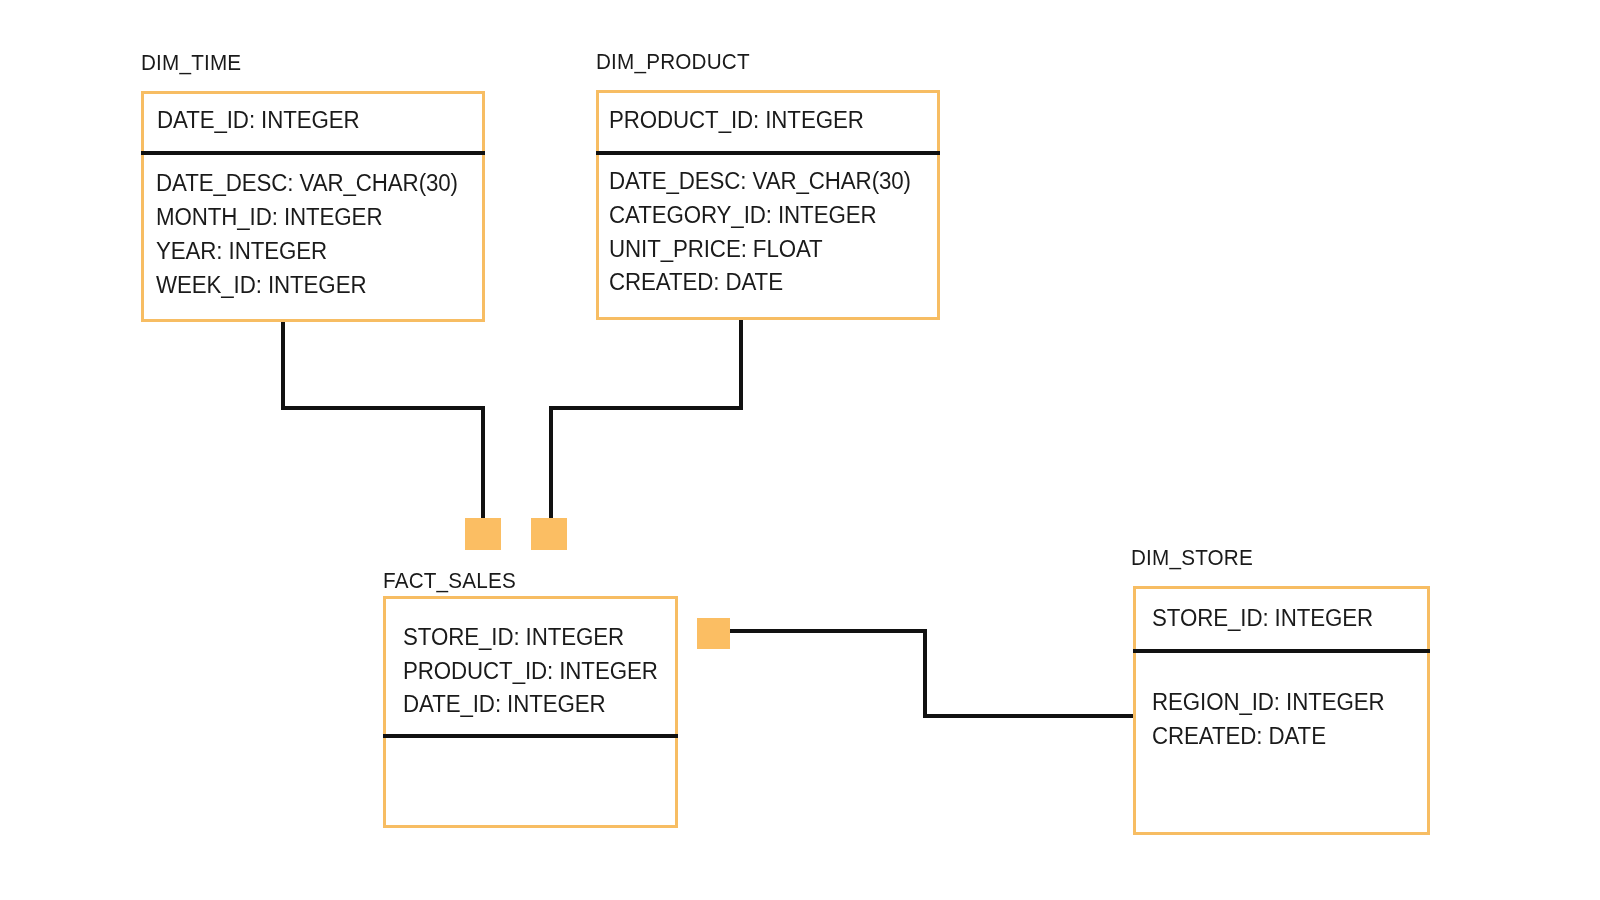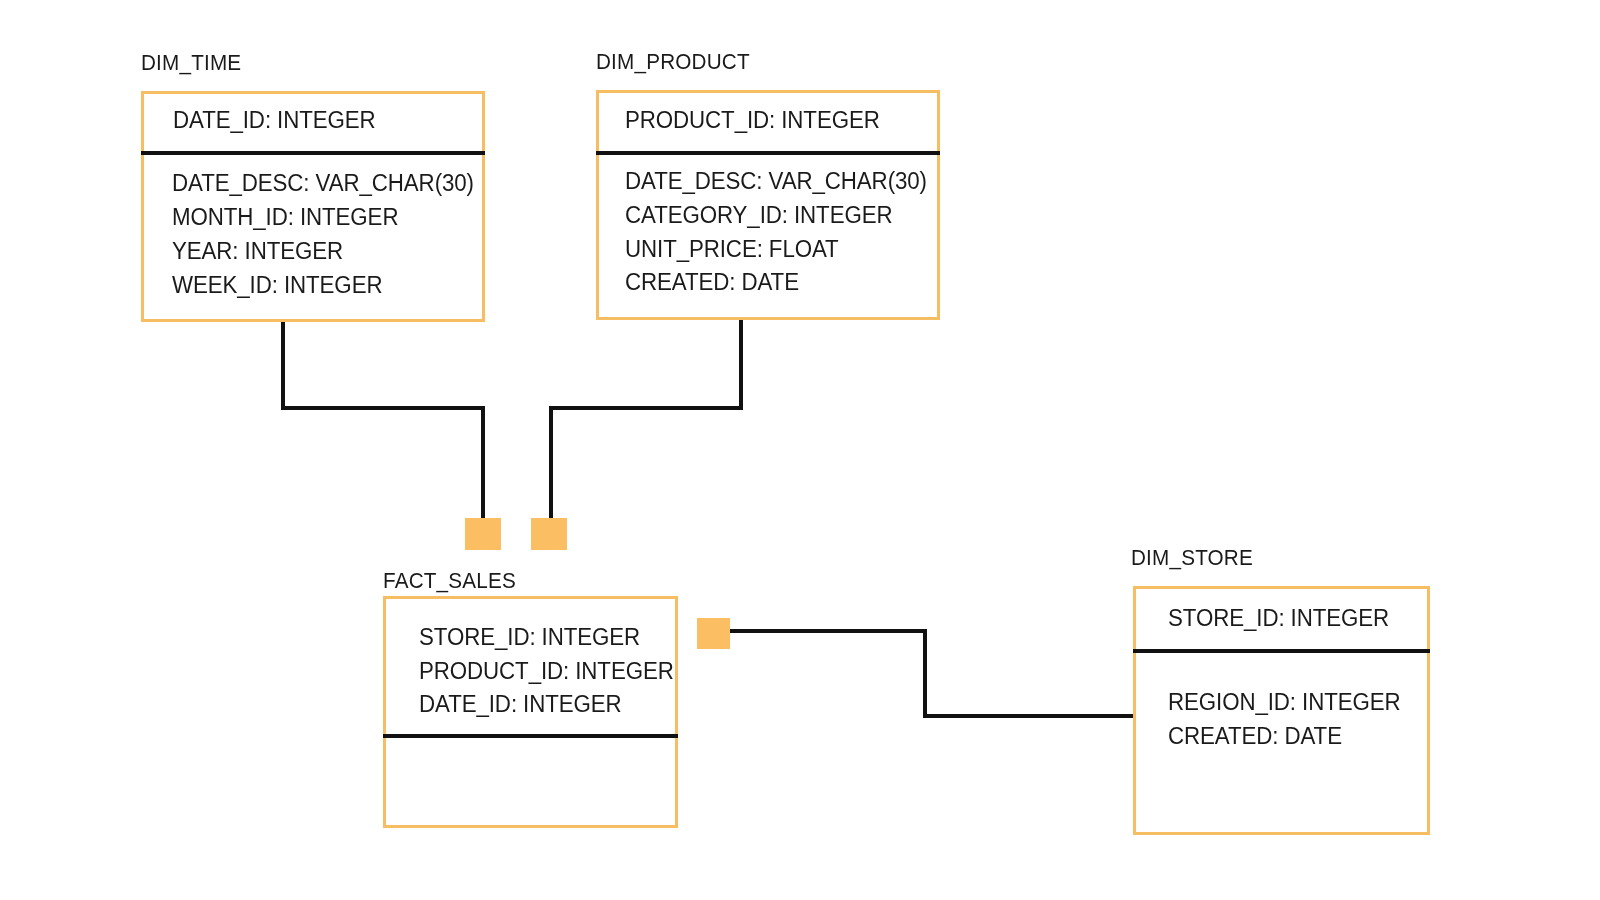--- a/index.html
+++ b/index.html
@@ -25,21 +25,21 @@
     position: absolute;
     font-size: 22px;
     letter-spacing: 0.2px;
     color: #1a1a1a;
     white-space: nowrap;
     transform: scaleX(0.94);
     transform-origin: left center;
   }
   .section {
     position: absolute;
-    left: 16px;
+    left: 0;
     right: 0;
     box-sizing: border-box;
     text-decoration: underline;
   }
   .divider {
     position: absolute;
     left: -3px;
     right: -3px;
     height: 4px;
     background: #111111;

